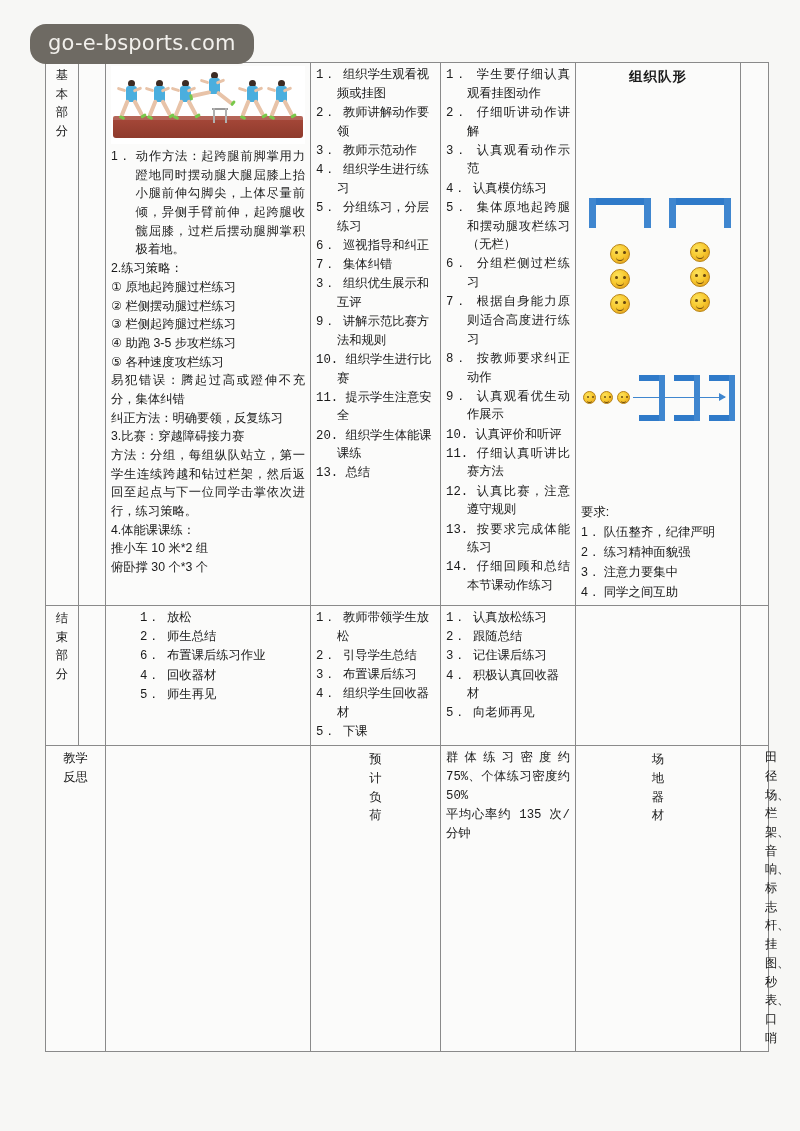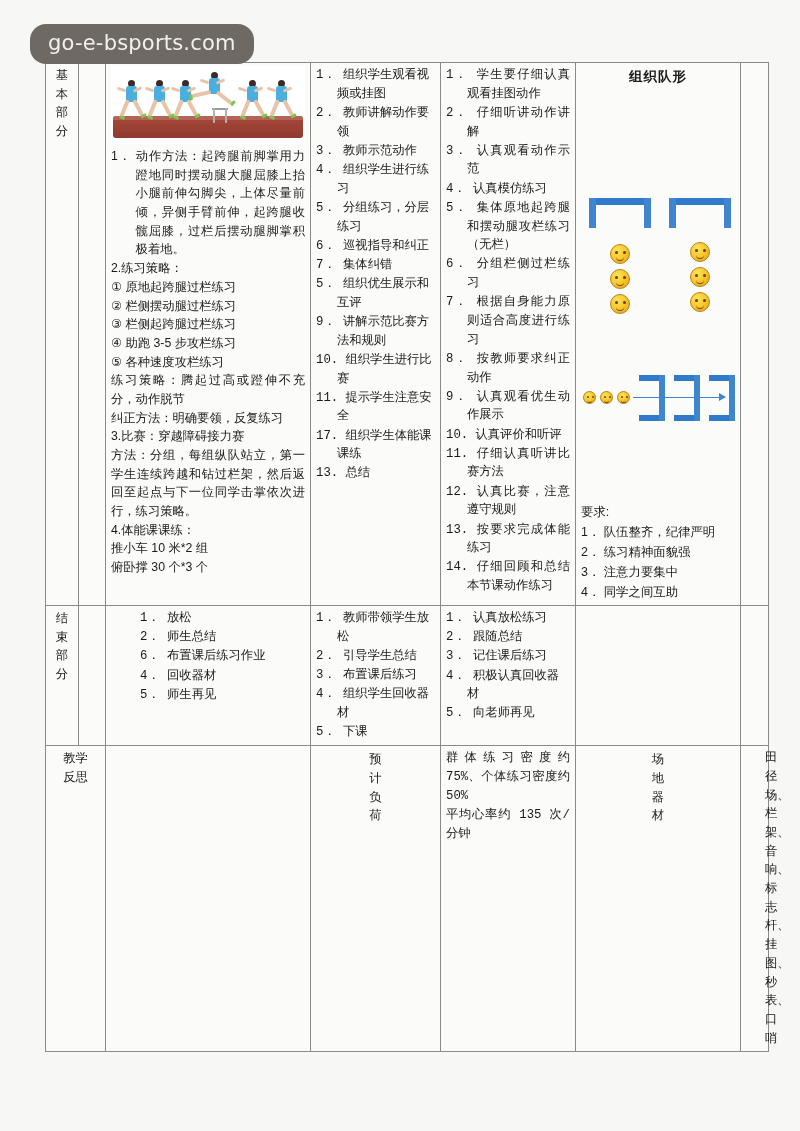--- a/index.html
+++ b/index.html
@@ -373,43 +373,43 @@
         </div>
 
         <div class="lines">
           <span class="item">1． 动作方法：起跨腿前脚掌用力蹬地同时摆动腿大腿屈膝上抬小腿前伸勾脚尖，上体尽量前倾，异侧手臂前伸，起跨腿收髋屈膝，过栏后摆动腿脚掌积极着地。</span>
           <span class="flat">2.练习策略：</span>
           <span class="item">① 原地起跨腿过栏练习</span>
           <span class="item">② 栏侧摆动腿过栏练习</span>
           <span class="item">③ 栏侧起跨腿过栏练习</span>
           <span class="item">④ 助跑 3-5 步攻栏练习</span>
           <span class="item">⑤ 各种速度攻栏练习</span>
-          <span class="flat">练习策略：腾起过高或蹬伸不充分，动作脱节</span>
+          <span class="flat">易犯错误：腾起过高或蹬伸不充分，集体纠错</span>
           <span class="flat">纠正方法：明确要领，反复练习</span>
           <span class="flat">3.比赛：穿越障碍接力赛</span>
           <span class="flat">方法：分组，每组纵队站立，第一学生连续跨越和钻过栏架，然后返回至起点与下一位同学击掌依次进行，练习策略。</span>
           <span class="flat">4.体能课课练：</span>
           <span class="flat">推小车 10 米*2 组</span>
           <span class="flat">俯卧撑 30 个*3 个</span>
         </div>
       </td>
 
       <td class="c-num">
         <span class="ln">1． 组织学生观看视频或挂图</span>
         <span class="ln">2． 教师讲解动作要领</span>
         <span class="ln">3． 教师示范动作</span>
         <span class="ln">4． 组织学生进行练习</span>
         <span class="ln">5． 分组练习，分层练习</span>
         <span class="ln">6． 巡视指导和纠正</span>
         <span class="ln">7． 集体纠错</span>
-        <span class="ln">5． 组织优生展示和互评</span>
+        <span class="ln">3． 组织优生展示和互评</span>
         <span class="ln">9． 讲解示范比赛方法和规则</span>
         <span class="ln">10. 组织学生进行比赛</span>
         <span class="ln">11. 提示学生注意安全</span>
-        <span class="ln">17. 组织学生体能课课练</span>
+        <span class="ln">20. 组织学生体能课课练</span>
         <span class="ln">13. 总结</span>
       </td>
 
       <td class="c-num c-stu">
         <span class="ln">1． 学生要仔细认真观看挂图动作</span>
         <span class="ln">2． 仔细听讲动作讲解</span>
         <span class="ln">3． 认真观看动作示范</span>
         <span class="ln">4． 认真模仿练习</span>
         <span class="ln">5． 集体原地起跨腿和摆动腿攻栏练习（无栏）</span>
         <span class="ln">6． 分组栏侧过栏练习</span>

